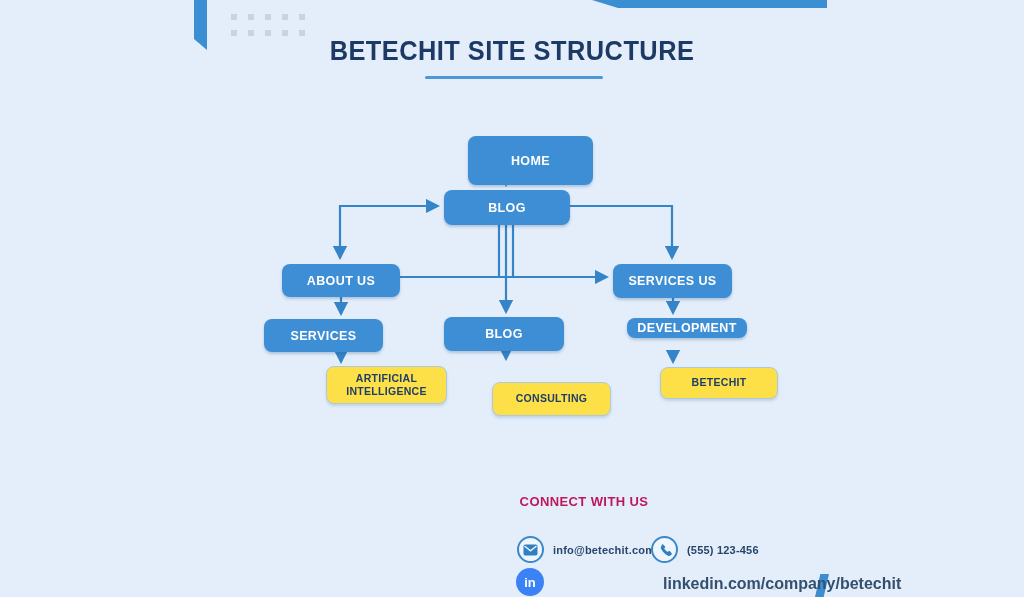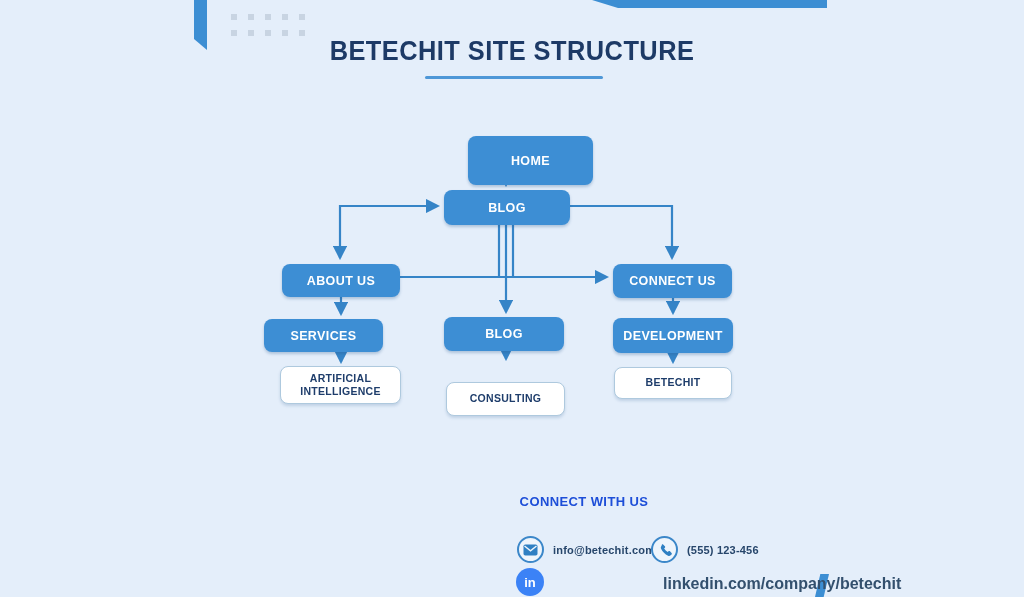--- a/index.html
+++ b/index.html
@@ -40,28 +40,29 @@
   
   .node{
     position:absolute;display:flex;align-items:center;justify-content:center;
     text-align:center;border-radius:8px;box-sizing:border-box;
   }
   .node.blue{
     background:#3d8ed4;color:#fff;font-size:12.5px;font-weight:700;letter-spacing:.4px;
     box-shadow:0 2px 3px rgba(35,85,140,.28);
   }
   .node.white{
-    background:#ffffff;color:#1e3d6b;font-size:10.5px;font-weight:700;letter-spacing:.3px;
+    background:#fde047;color:#1e3d6b;font-size:10.5px;font-weight:700;letter-spacing:.3px;
     border:1.5px solid #aec9de;line-height:1.25;padding:12px 6px;
     box-shadow:0 2px 3px rgba(35,85,140,.18);
+    margin-left:46px;
   }
   
   .connect-heading{
     position:absolute;left:459px;top:494px;width:250px;text-align:center;
-    font-size:13px;font-weight:800;color:#1d4ed8;letter-spacing:.4px;
+    font-size:13px;font-weight:800;color:#be185d;letter-spacing:.4px;
   }
   .contact-item{position:absolute;display:flex;align-items:center;}
   .contact-text{font-size:11px;font-weight:700;color:#27466b;letter-spacing:.2px;}
   .icon-circle{
     width:27px;height:27px;border-radius:50%;border:2px solid #3b87c9;box-sizing:border-box;
     display:flex;align-items:center;justify-content:center;background:#eef5fc;margin-right:9px;flex:0 0 auto;
   }
   .icon-circle.solid{background:#3b82f6;border:none;width:28px;height:28px;}
   .in-glyph{color:#fff;font-size:13px;font-weight:800;font-family:"Liberation Sans",sans-serif;}
   .linkedin-text{position:absolute;left:663px;top:575px;font-size:16px;font-weight:700;color:#33506e;}
@@ -133,32 +134,32 @@
 
   <div class="node blue" style="left:444px;top:190px;width:126px;height:35px;">
       <span>BLOG</span>
     </div>
 
   <div class="node blue" style="left:282px;top:264px;width:118px;height:33px;">
       <span>ABOUT US</span>
     </div>
 
   <div class="node blue" style="left:613px;top:264px;width:119px;height:34px;">
-      <span>CONNECT US</span>
+      <span>SERVICES US</span>
     </div>
 
   <div class="node blue" style="left:264px;top:319px;width:119px;height:33px;">
       <span>SERVICES</span>
     </div>
 
   <div class="node blue" style="left:444px;top:317px;width:120px;height:34px;">
       <span>BLOG</span>
     </div>
 
-  <div class="node blue" style="left:613px;top:318px;width:120px;height:35px;">
+  <div class="node blue" style="left:627px;top:318px;width:120px;height:20px;">
       <span>DEVELOPMENT</span>
     </div>
 
   <div class="node white" style="left:280px;top:366px;width:121px;height:38px;">
       <span>ARTIFICIAL INTELLIGENCE</span>
     </div>
 
   <div class="node white" style="left:446px;top:382px;width:119px;height:34px;text-align:right;">
       <span>CONSULTING</span>
     </div>

